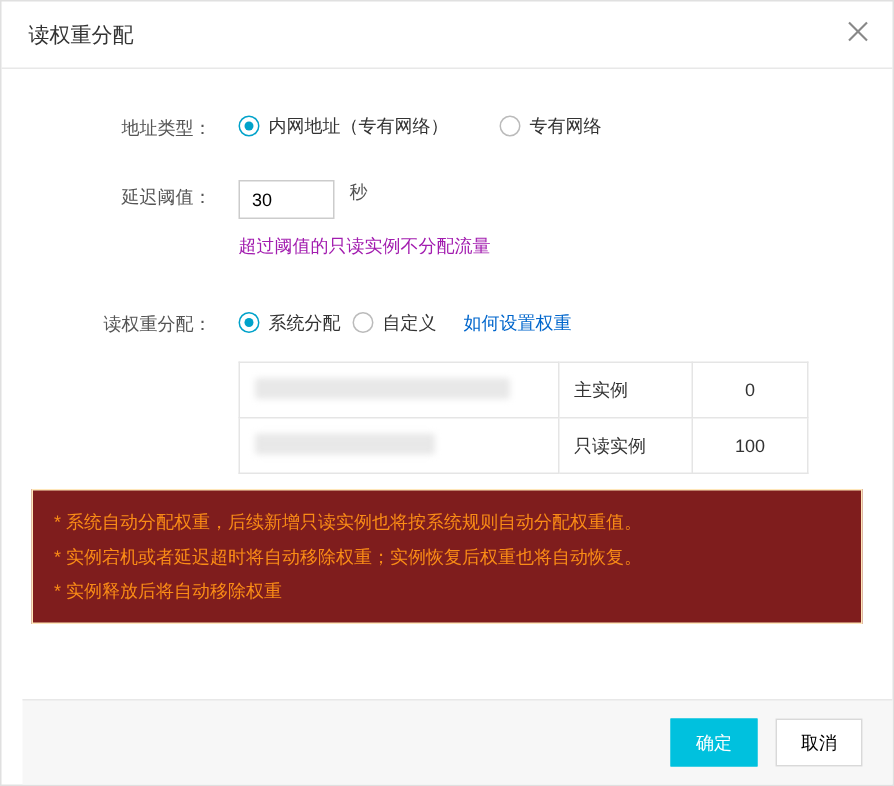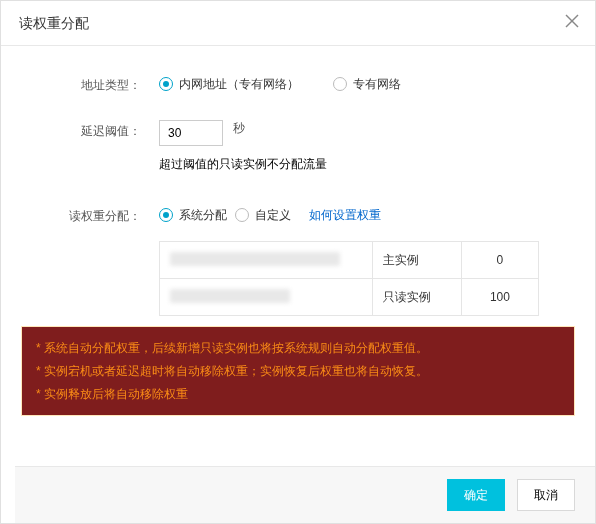--- a/index.html
+++ b/index.html
@@ -103,21 +103,21 @@
     width: 64px;
     height: 26px;
     border: 1px solid #ccc;
     padding: 0 8px;
     font-size: 12px;
     box-sizing: border-box;
   }
   .threshold-unit { color: #555; }
   .sub-hint {
     margin-top: 10px;
-    color: #000000;
+    color: #a21caf;
   }
   .weight-table {
     margin-top: 16px;
     border-collapse: collapse;
     width: 380px;
   }
   .weight-table td {
     border: 1px solid #e5e5e5;
     height: 36px;
     padding: 0 10px;

